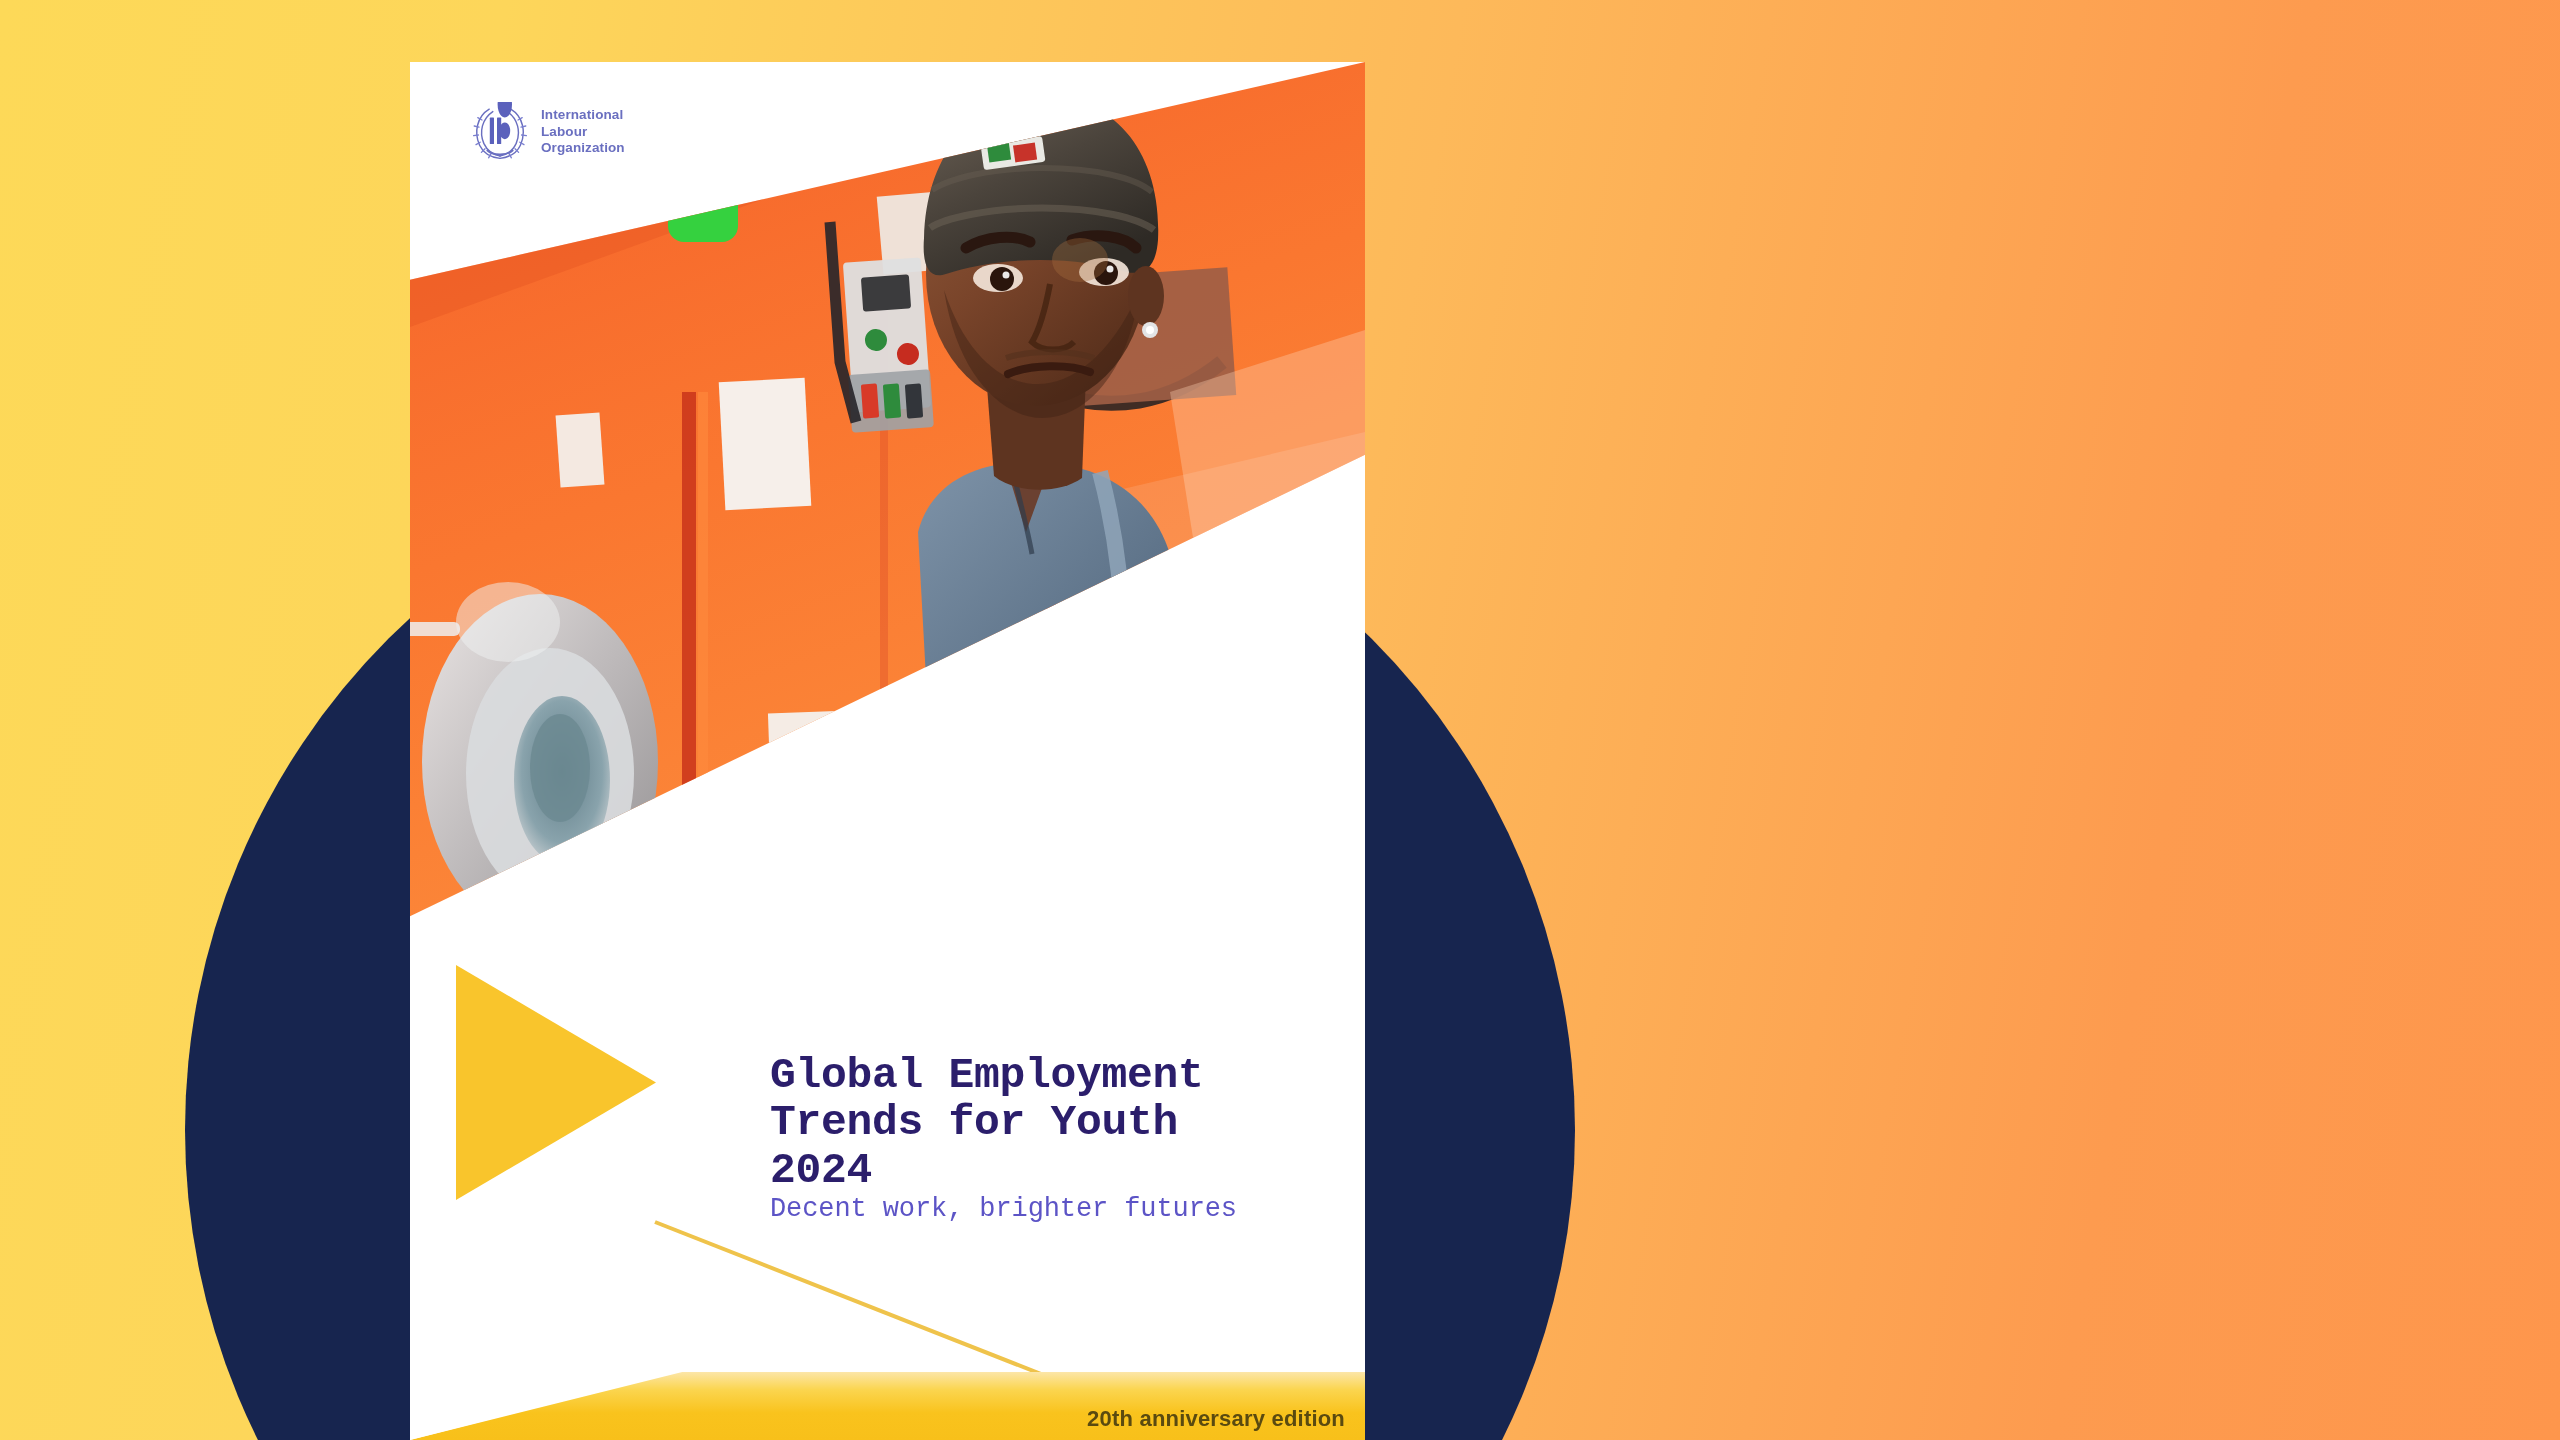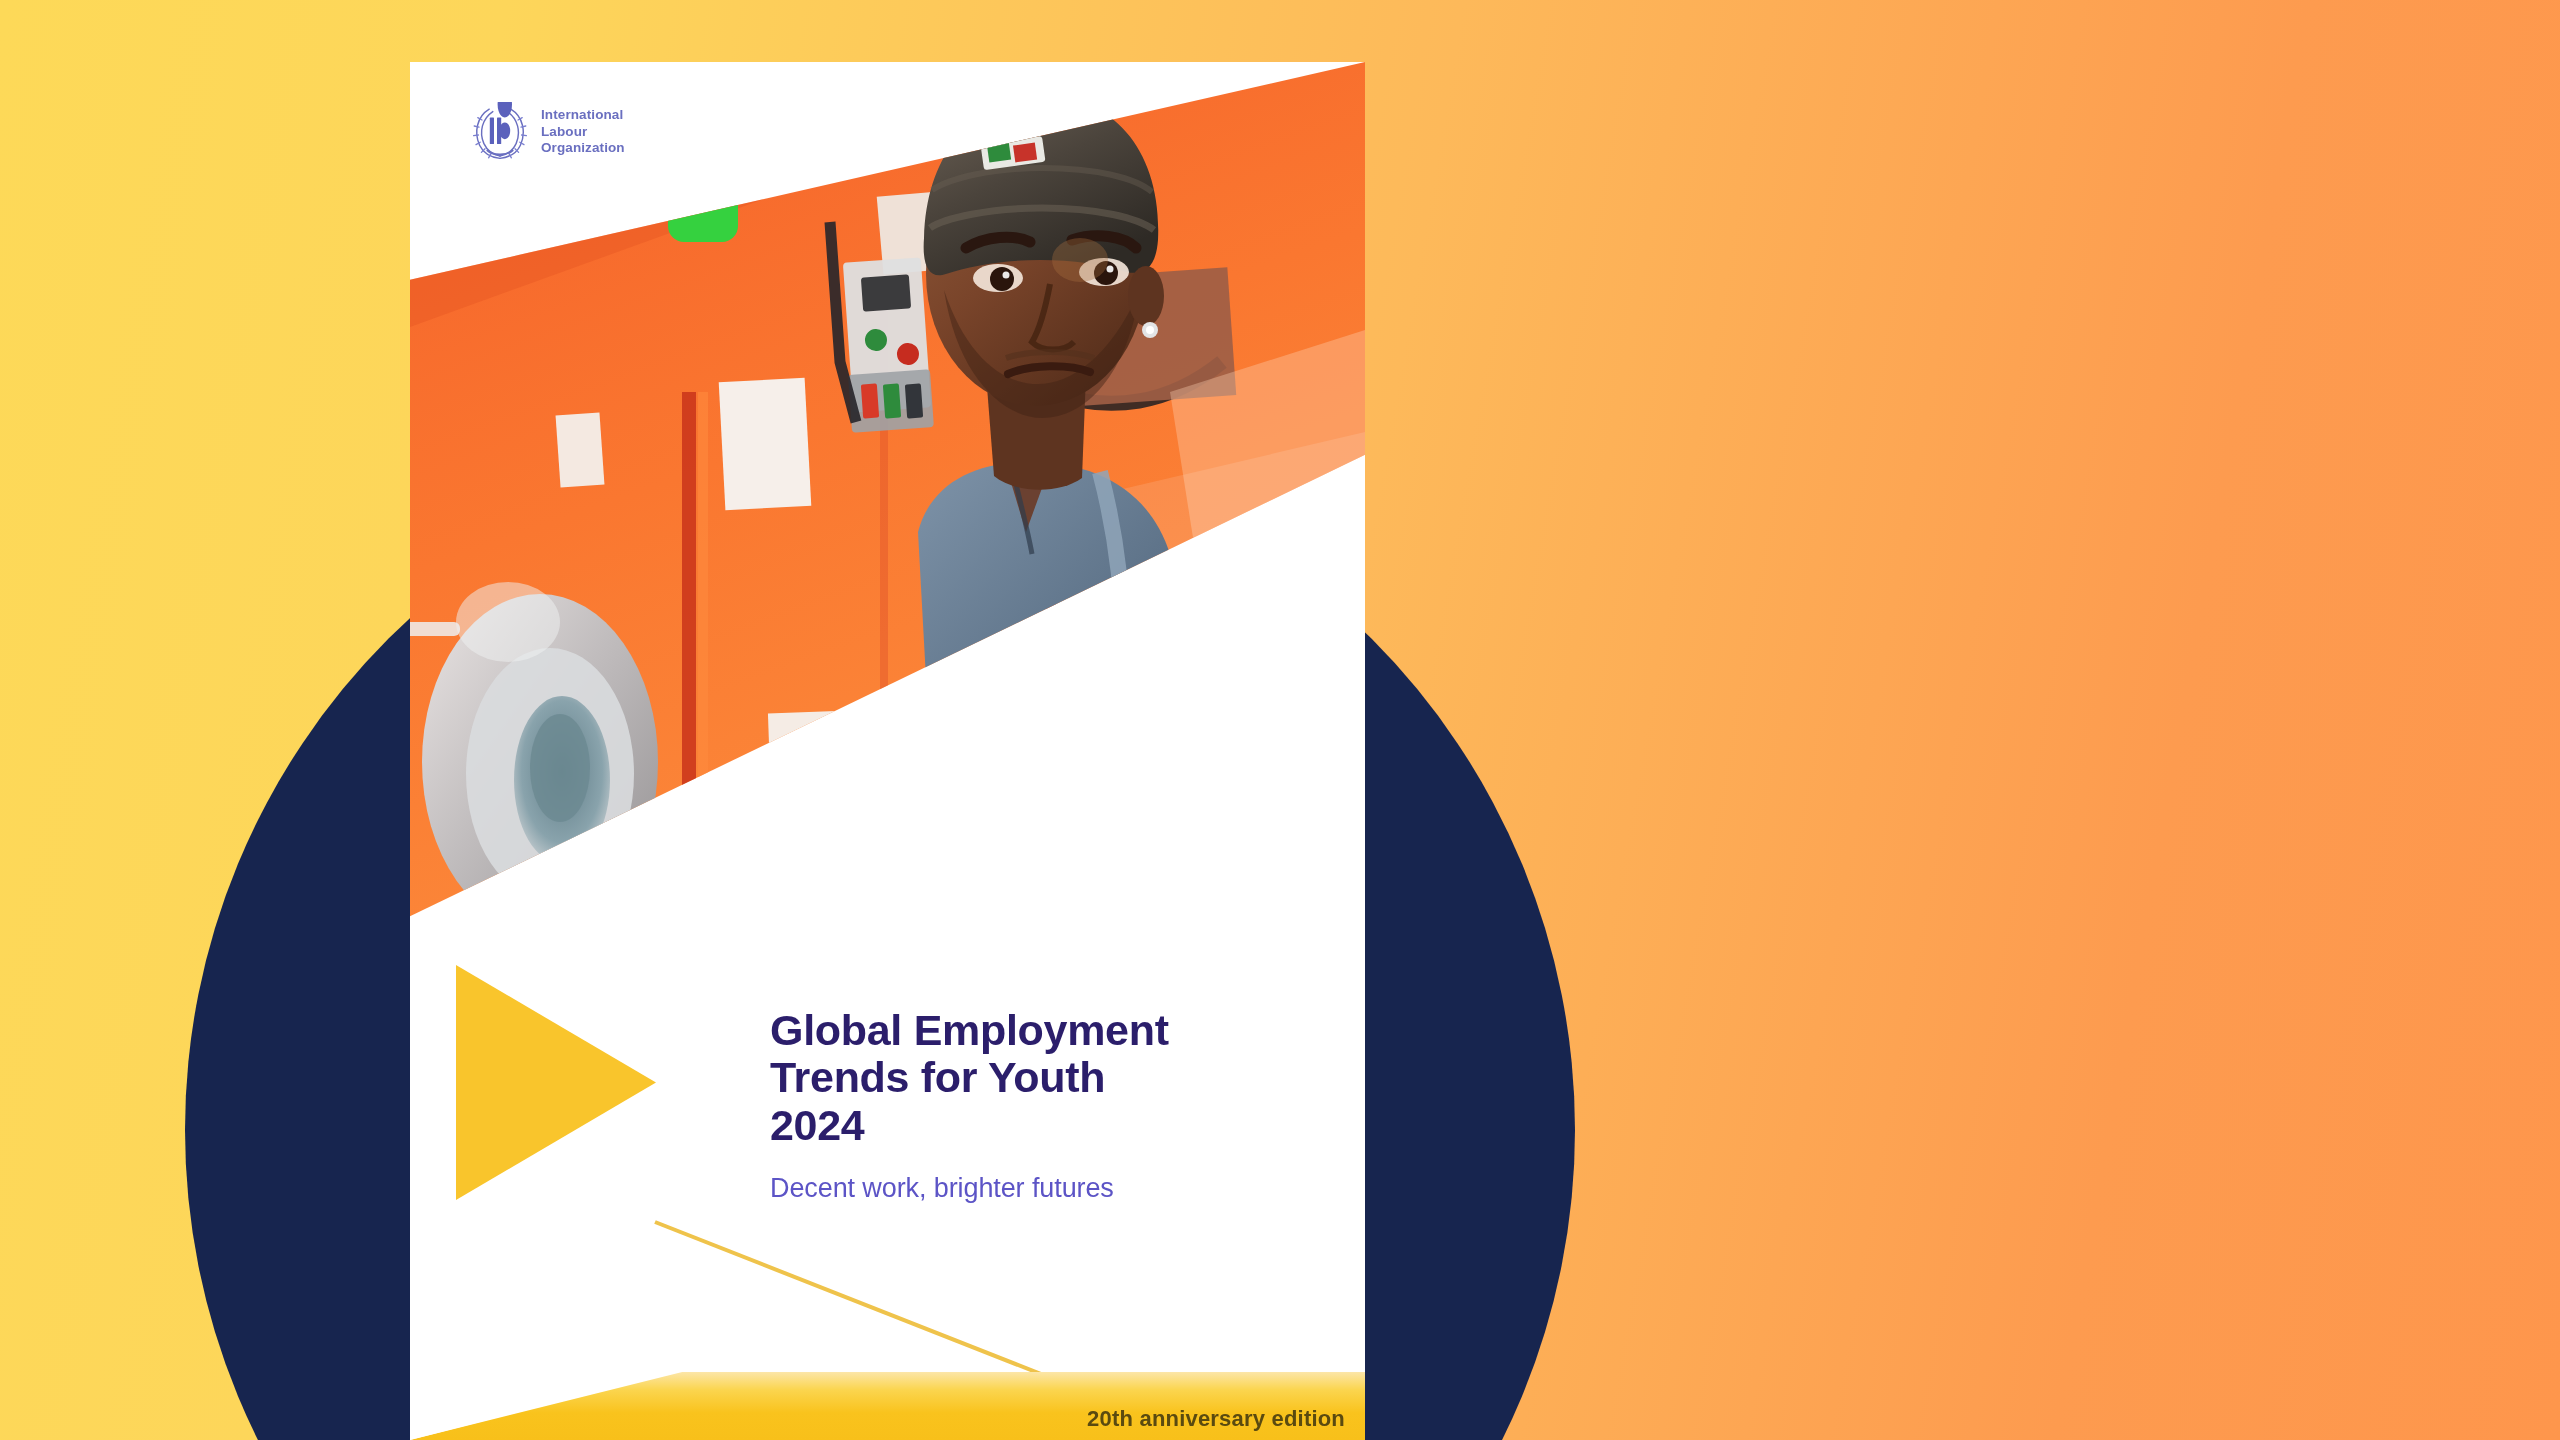--- a/index.html
+++ b/index.html
@@ -76,34 +76,35 @@
     width:430px; height:4px;
     background:#EFC34B;
     transform-origin:left center;
     transform:rotate(21.5deg);
     z-index:30;
   }
 
   
   #title-block {
     position:absolute;
-    left:360px; top:945px;
+    left:360px; top:990px;
     width:520px;
     z-index:35;
+    font-family:Liberation Mono, monospace;
   }
   #cover-title {
     font-size:43px;
     line-height:1.10;
     font-weight:700;
     color:#2B1E6B;
     letter-spacing:-0.3px;
     white-space:pre-line;
   }
   #cover-subtitle {
-    margin-top:24px;
+    margin-top:0;
     font-size:27px;
     font-weight:400;
     color:#5C54C6;
     letter-spacing:-0.1px;
   }
 
   
   #anniv-banner {
     position:absolute;
     left:0; bottom:0;

